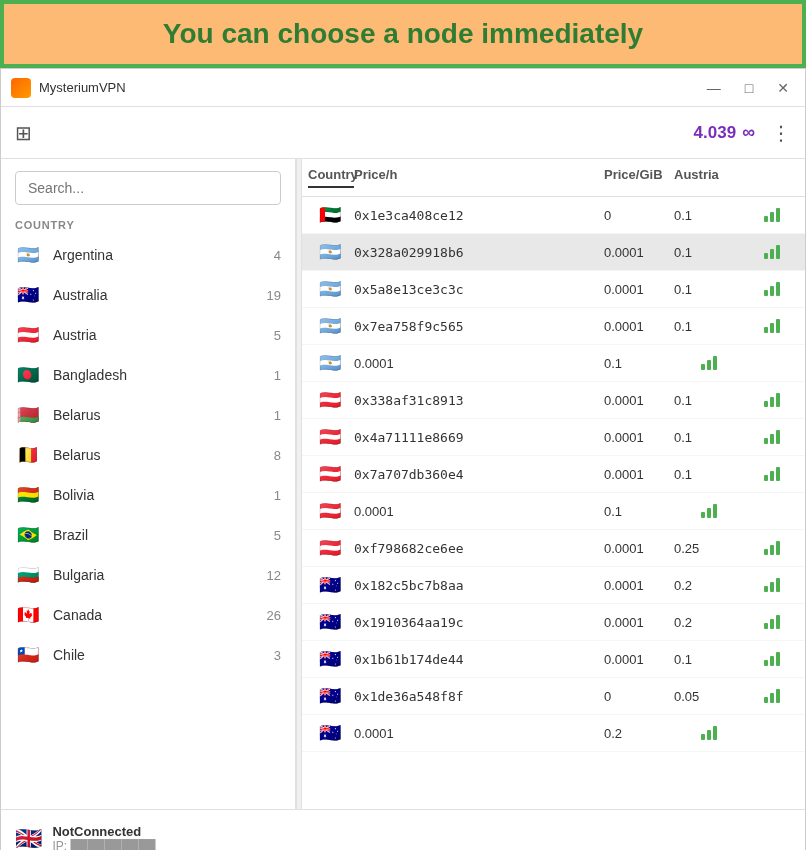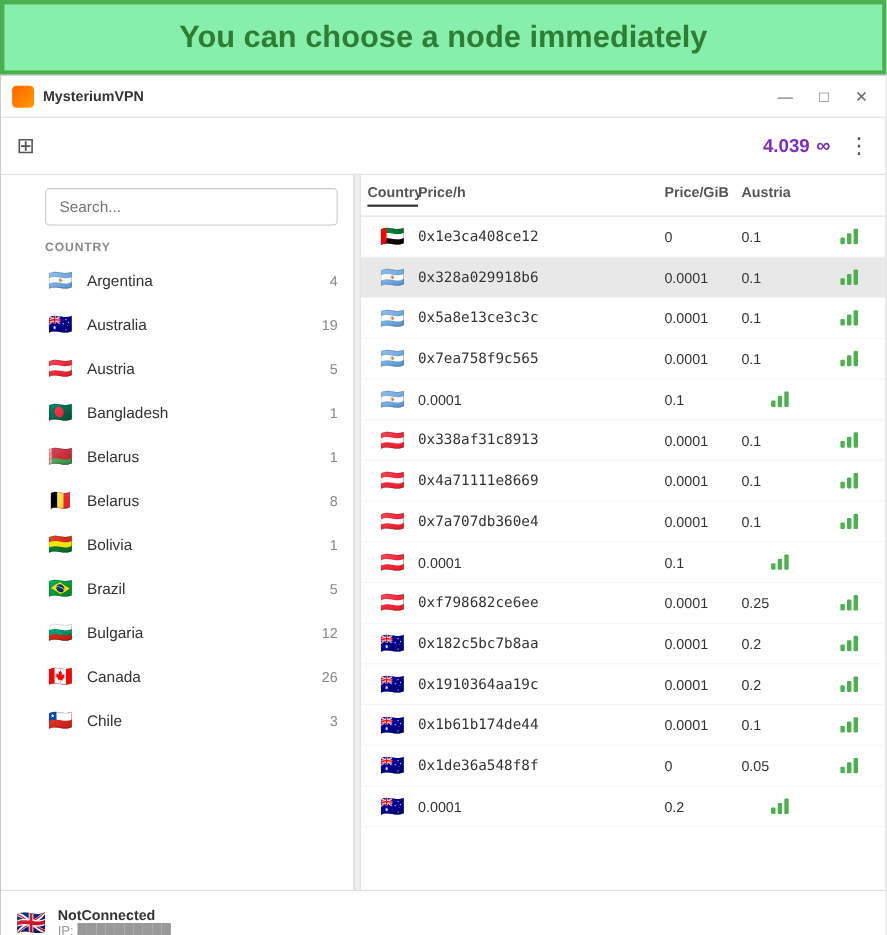--- a/index.html
+++ b/index.html
@@ -1,19 +1,19 @@
 <!DOCTYPE html>
 <html><head>
   <meta charset="utf-8">
   <style>
     * { box-sizing: border-box; margin: 0; padding: 0; }
     body { font-family: 'Segoe UI', Arial, sans-serif; background: #fff; width: 806px; }
 
     .banner {
-      background: #86efac;
+      background: #fdba74;
       border: 4px solid #4caf50;
       text-align: center;
       padding: 14px 10px;
       font-size: 28px;
       font-weight: 900;
       color: #2e7d32;
     }
 
     .window {
       border: 1px solid #ccc;
@@ -31,21 +31,21 @@
     }
     .titlebar-logo {
       width: 20px; height: 20px;
       background: linear-gradient(135deg, #ff6600, #ff9900);
       border-radius: 4px;
       margin-right: 8px;
       flex-shrink: 0;
     }
     .titlebar-title {
       font-size: 13px;
-      font-weight: 700;
+      font-weight: 400;
       color: #333;
       flex: 1;
     }
     .titlebar-controls {
       display: flex;
       gap: 12px;
       align-items: center;
     }
     .titlebar-btn {
       font-size: 14px;
@@ -81,21 +81,20 @@
     .toolbar-dots {
       margin-left: 16px;
       font-size: 20px;
       color: #555;
       cursor: pointer;
     }
 
     .main-content {
       display: flex;
       height: 650px;
-      padding-left: 26px;
     }
 
     
     .left-panel {
       width: 295px;
       border-right: 1px solid #e0e0e0;
       display: flex;
       flex-direction: column;
       overflow: hidden;
     }

